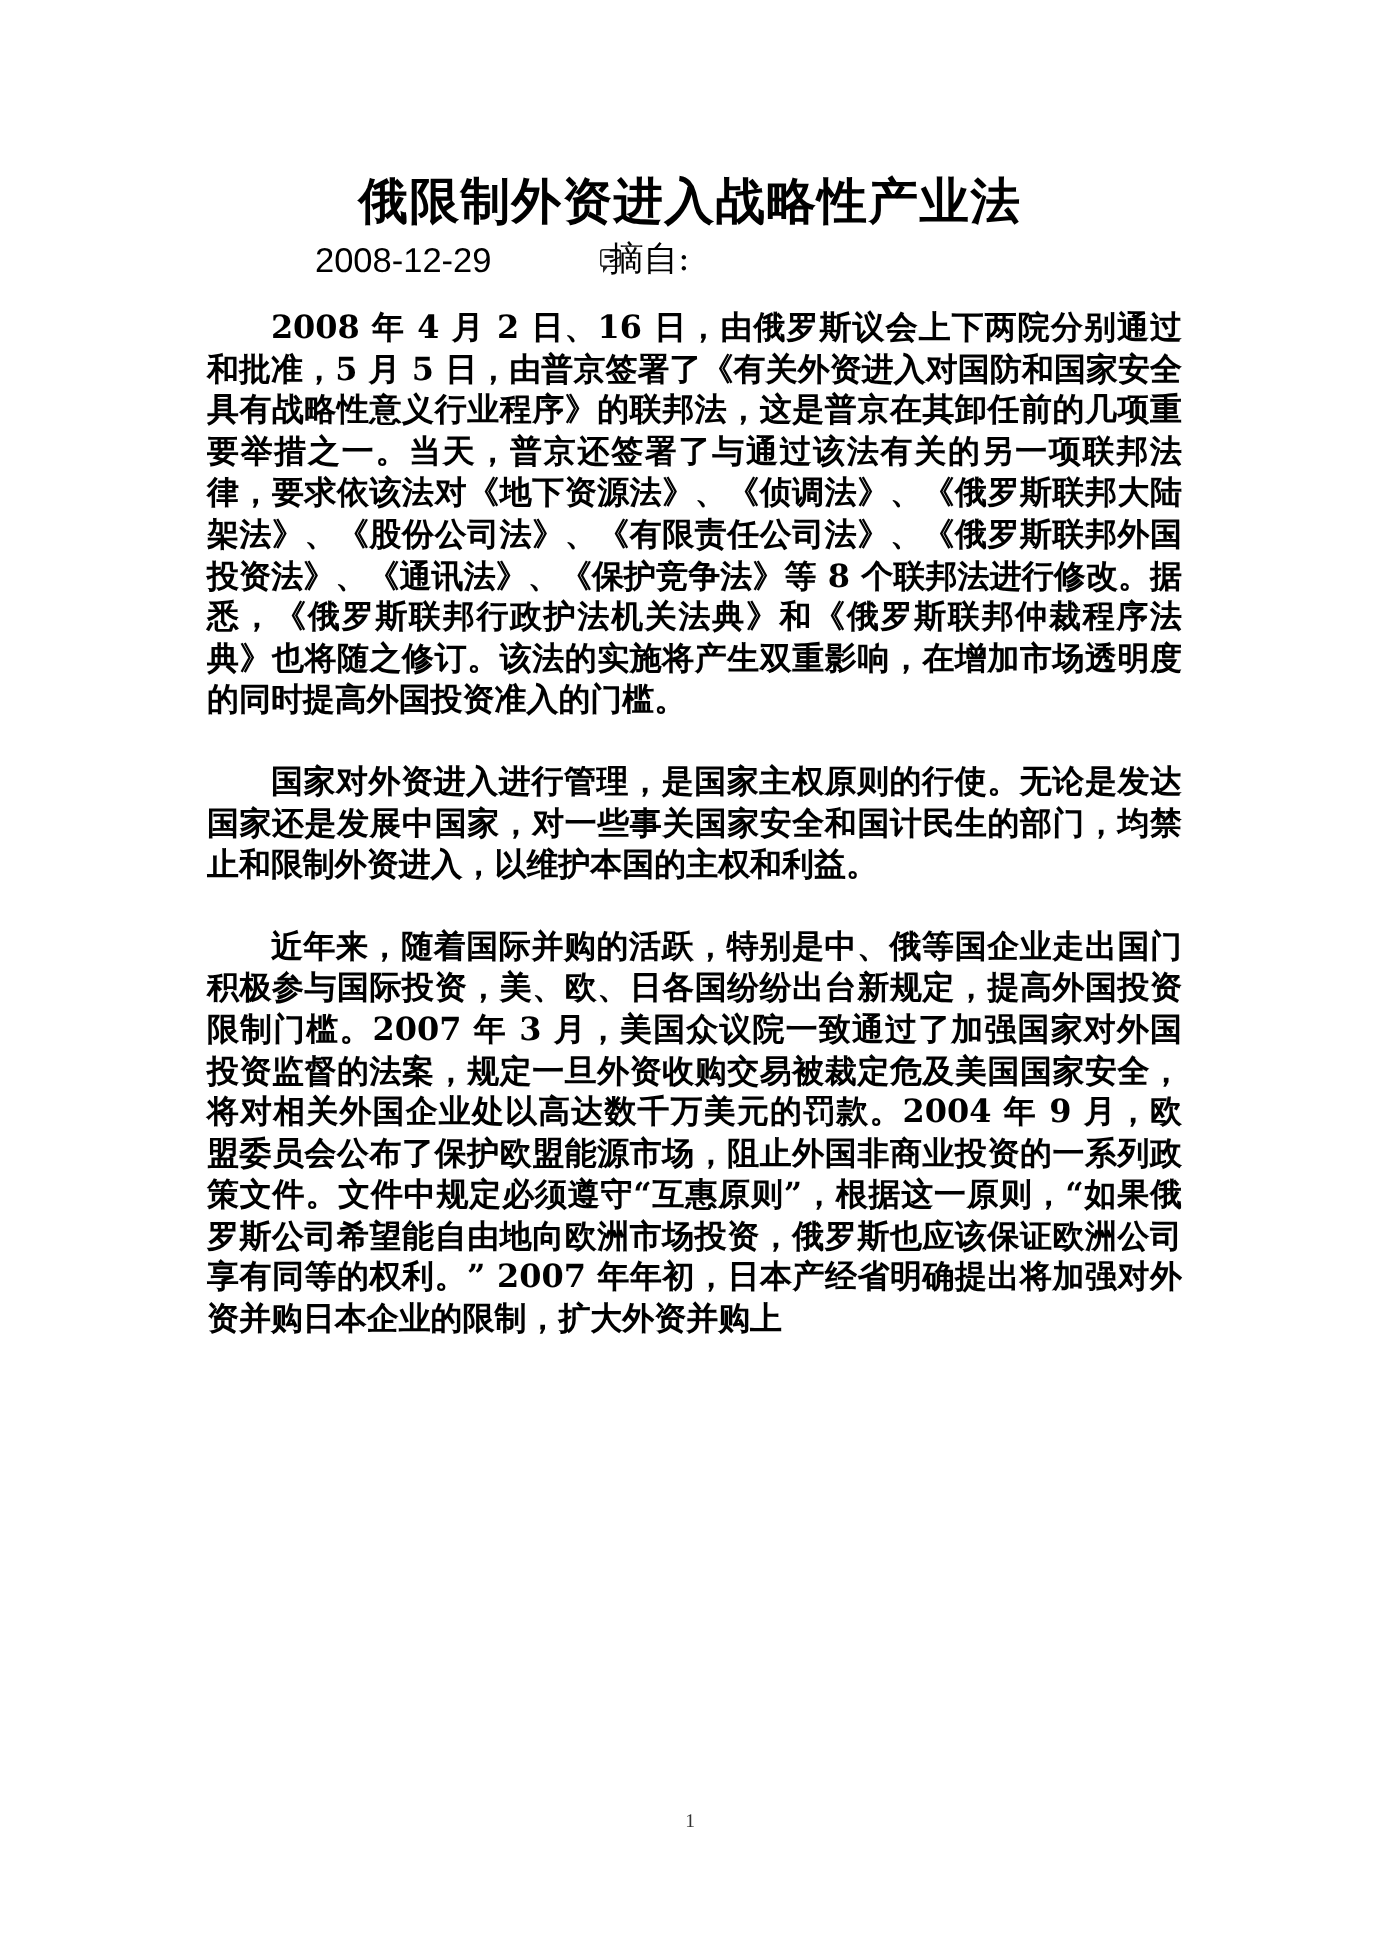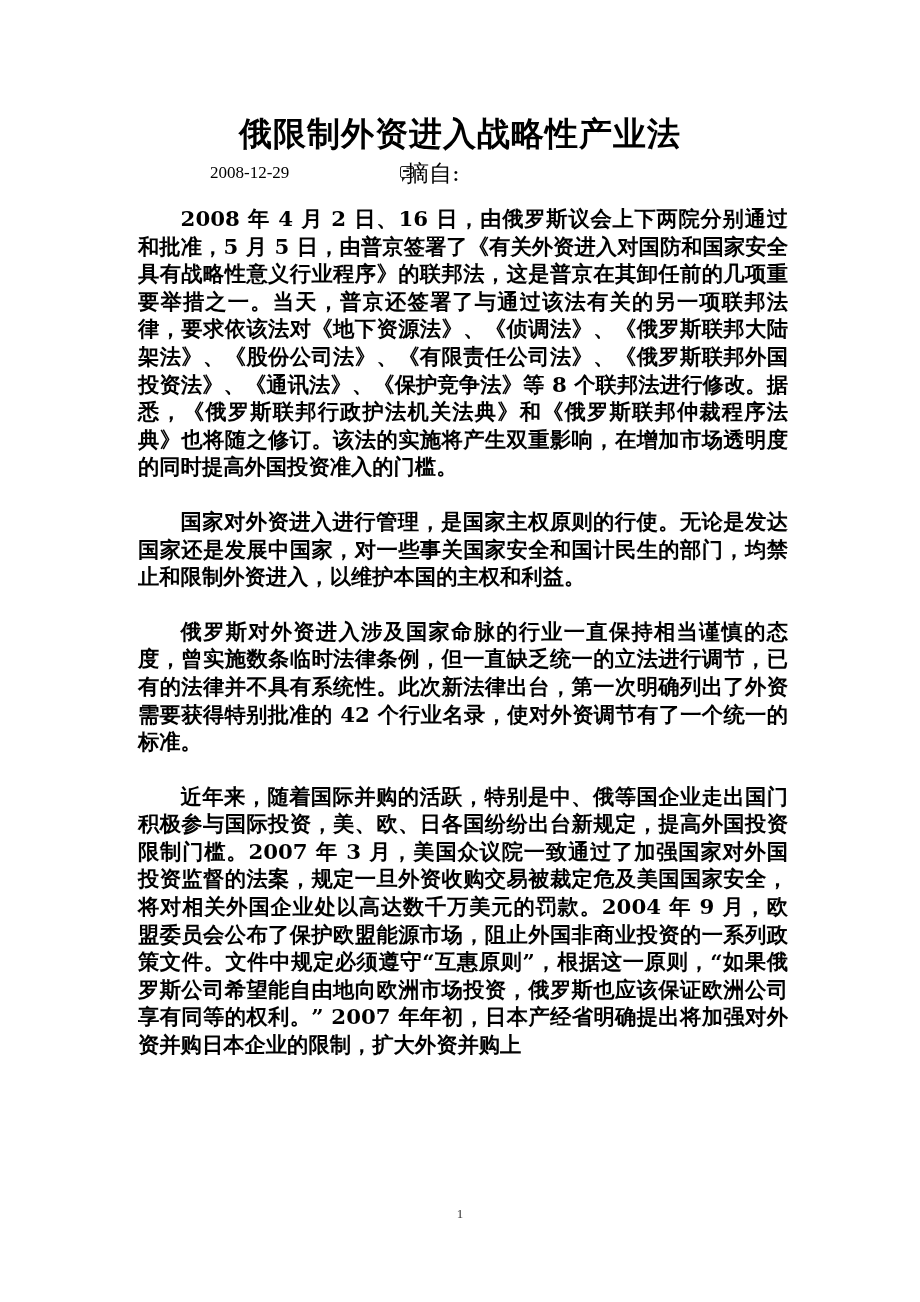--- a/index.html
+++ b/index.html
@@ -41,22 +41,22 @@
       height: 34px;
       font-family: "DejaVu Serif", serif;
       font-size: 23px;
       line-height: 34px;
       white-space: nowrap;
     }
     .meta .date {
       position: absolute;
       left: 0;
       top: 0;
-      font-family: Liberation Serif, serif;
-      font-size: 17px;
+      font-family: Liberation Sans, sans-serif;
+      font-size: 23px;
     }
     .meta .icon {
       position: absolute;
       left: 190px;
       top: 10px;
       width: 12px;
       height: 10px;
       border: 1.5px solid #222;
       border-radius: 2px;
     }
@@ -121,19 +121,18 @@
 
   <div class="meta">
     <span class="date">2008-12-29</span>
     <span class="icon"></span>
     <span class="label">摘自:</span>
   </div>
 
   <div class="body">
     <p>2008 年 4 月 2 日、16 日，由俄罗斯议会上下两院分别通过和批准，5 月 5 日，由普京签署了《有关外资进入对国防和国家安全具有战略性意义行业程序》的联邦法，这是普京在其卸任前的几项重要举措之一。当天，普京还签署了与通过该法有关的另一项联邦法律，要求依该法对《地下资源法》、《侦调法》、《俄罗斯联邦大陆架法》、《股份公司法》、《有限责任公司法》、《俄罗斯联邦外国投资法》、《通讯法》、《保护竞争法》等 8 个联邦法进行修改。据悉，《俄罗斯联邦行政护法机关法典》和《俄罗斯联邦仲裁程序法典》也将随之修订。该法的实施将产生双重影响，在增加市场透明度的同时提高外国投资准入的门槛。</p>
     <p>国家对外资进入进行管理，是国家主权原则的行使。无论是发达国家还是发展中国家，对一些事关国家安全和国计民生的部门，均禁止和限制外资进入，以维护本国的主权和利益。</p>
-    <p>俄罗斯对外资进入涉及国家命脉的行业一直保持相当谨慎的态度，曾实施数条临时法律条例，但一直缺乏统一的立法进行调节，已有的法律并不具有系统性。此次新法律出台，第一次明确列出了外资需要获得特别批准的 42 个行业名录，使对外资调节有了一个统一的标准。</p>
     <p>近年来，随着国际并购的活跃，特别是中、俄等国企业走出国门积极参与国际投资，美、欧、日各国纷纷出台新规定，提高外国投资限制门槛。2007 年 3 月，美国众议院一致通过了加强国家对外国投资监督的法案，规定一旦外资收购交易被裁定危及美国国家安全，将对相关外国企业处以高达数千万美元的罚款。2004 年 9 月，欧盟委员会公布了保护欧盟能源市场，阻止外国非商业投资的一系列政策文件。文件中规定必须遵守“互惠原则”，根据这一原则，“如果俄罗斯公司希望能自由地向欧洲市场投资，俄罗斯也应该保证欧洲公司享有同等的权利。” 2007 年年初，日本产经省明确提出将加强对外资并购日本企业的限制，扩大外资并购上</p>
   </div>
 
   <div class="page-number">1</div>
 
 </div>
 
 </body></html>

